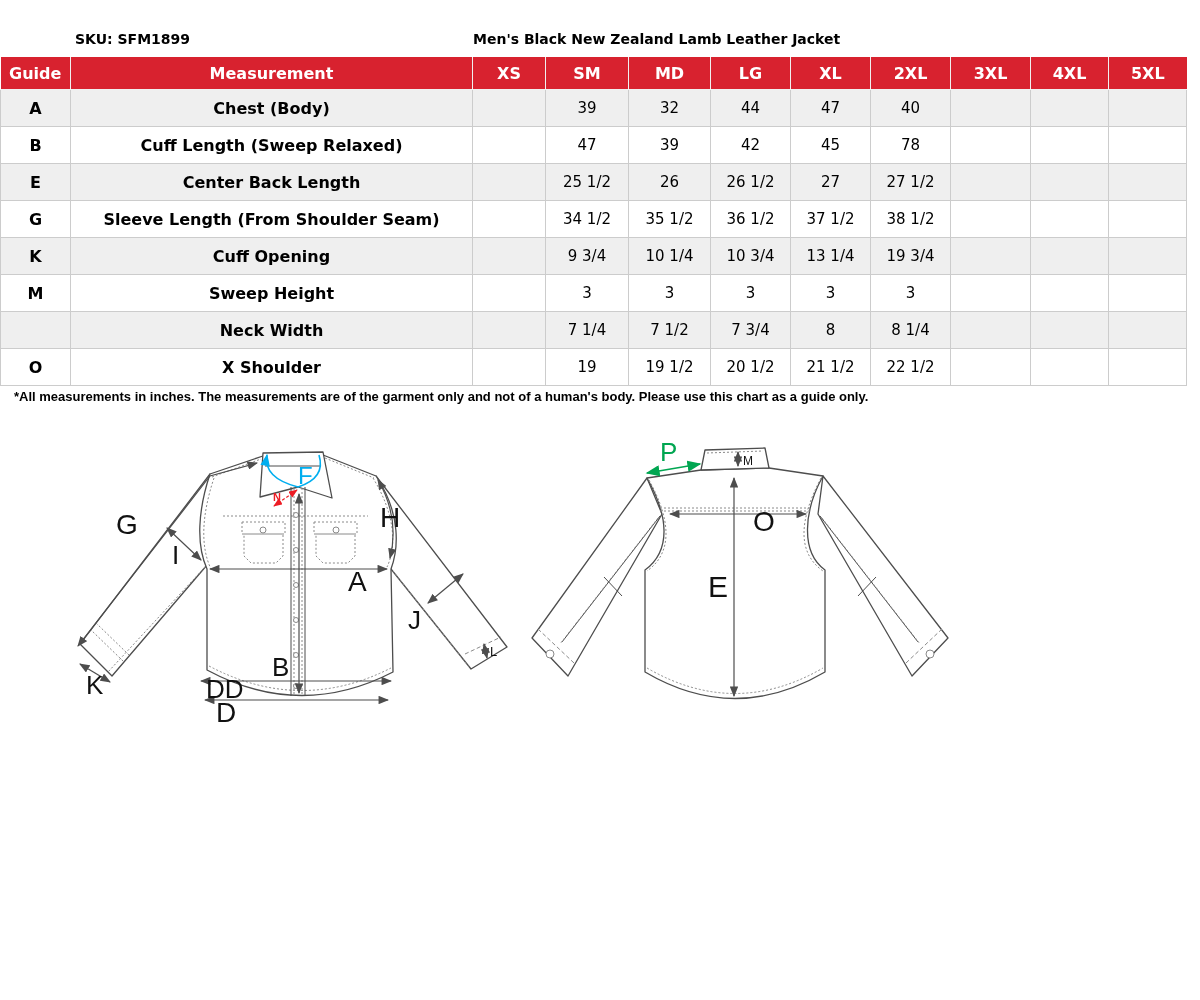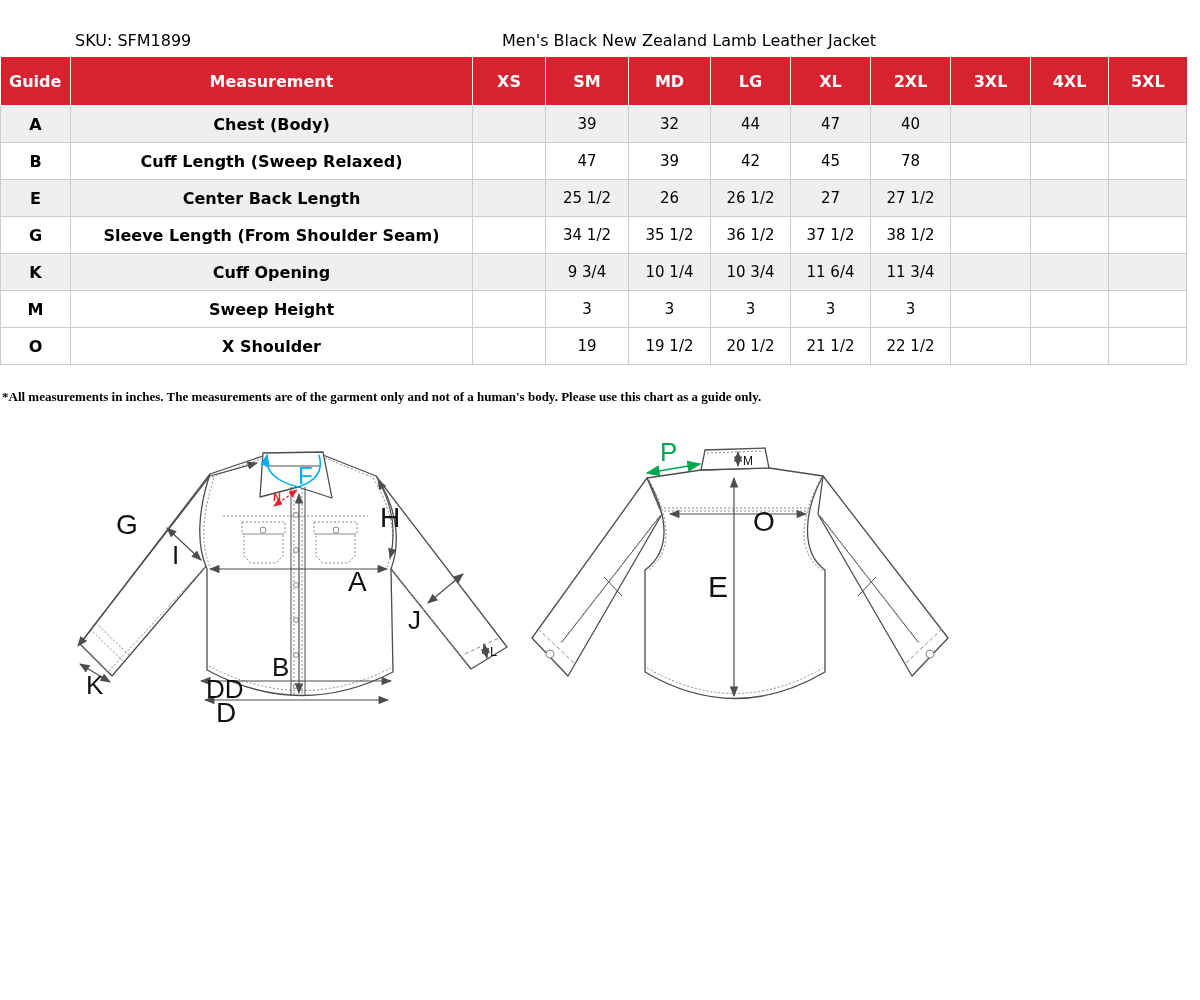--- a/index.html
+++ b/index.html
@@ -4,35 +4,35 @@
 <style>
   :root{
     --header-bg:#D8222F; --header-text:#FFFFFF; --row-alt-bg:#EFEFEF; --grid-line:#CCCCCC;
     --diagram-line:#4D4D4D; --stitch-line:#8A8A8A;
     --accent-cyan:#00AEEF; --accent-red:#ED1C24; --accent-green:#00A651;
   }
   html,body{margin:0;padding:0}
   body{width:1200px;height:1000px;background:#fff;position:relative;overflow:hidden;
        font-family:"DejaVu Sans",sans-serif;color:#000}
 
-  .topbar span{position:absolute;top:31px;font-weight:normal;font-size:16px;white-space:nowrap}
+  .topbar span{position:absolute;top:31px;font-weight:bold;font-size:14px;white-space:nowrap}
   #sku{left:75px}
-  #title{left:502px}
+  #title{left:473px}
 
   table{position:absolute;top:57px;left:0;width:1186px;border-collapse:collapse;table-layout:fixed}
   th{background:var(--header-bg);color:var(--header-text);font-size:16px;font-weight:bold;
-     height:32px;border:1px solid #f0f0f0;border-top:none;padding:8px}
+     height:32px;border:1px solid #f0f0f0;border-top:none;padding:0}
   th:first-child{border-left:none}
   th:last-child{border-right:none}
   td{height:36px;text-align:center;vertical-align:middle;border:1px solid var(--grid-line);
      font-size:15px;padding:0;background:#fff}
   tbody tr.alt td{background:var(--row-alt-bg)}
   td.guide,td.meas{font-weight:bold;font-size:16px}
 
-  .footnote{position:absolute;left:2px;top:389px;font-family:Liberation Serif, serif;
+  .footnote{position:absolute;left:14px;top:389px;font-family:Liberation Sans, sans-serif;
             font-weight:bold;font-size:13px;white-space:nowrap}
 
   svg{position:absolute}
   #front-svg{left:60px;top:430px}
   #back-svg{left:510px;top:430px}
 
   .outline{fill:#fff;stroke:var(--diagram-line);stroke-width:1.3;stroke-linejoin:round}
   .thin{fill:none;stroke:var(--diagram-line);stroke-width:1}
   .stitch{fill:none;stroke:var(--stitch-line);stroke-width:1;stroke-dasharray:2 2}
   .dash{stroke-dasharray:4 2.5}
@@ -136,35 +136,48 @@
       <td></td>
       <td></td>
     </tr>
     <tr class="alt">
       <td class="guide">K</td>
       <td class="meas">Cuff Opening</td>
       <td></td>
       <td>9 3/4</td>
       <td>10 1/4</td>
       <td>10 3/4</td>
-      <td>11 6/4</td>
-      <td>11 3/4</td>
+      <td>13 1/4</td>
+      <td>19 3/4</td>
       <td></td>
       <td></td>
       <td></td>
     </tr>
     <tr>
       <td class="guide">M</td>
       <td class="meas">Sweep Height</td>
       <td></td>
       <td>3</td>
       <td>3</td>
       <td>3</td>
       <td>3</td>
       <td>3</td>
+      <td></td>
+      <td></td>
+      <td></td>
+    </tr>
+    <tr class="alt">
+      <td class="guide"></td>
+      <td class="meas">Neck Width</td>
+      <td></td>
+      <td>7 1/4</td>
+      <td>7 1/2</td>
+      <td>7 3/4</td>
+      <td>8</td>
+      <td>8 1/4</td>
       <td></td>
       <td></td>
       <td></td>
     </tr>
     <tr>
       <td class="guide">O</td>
       <td class="meas">X Shoulder</td>
       <td></td>
       <td>19</td>
       <td>19 1/2</td>

